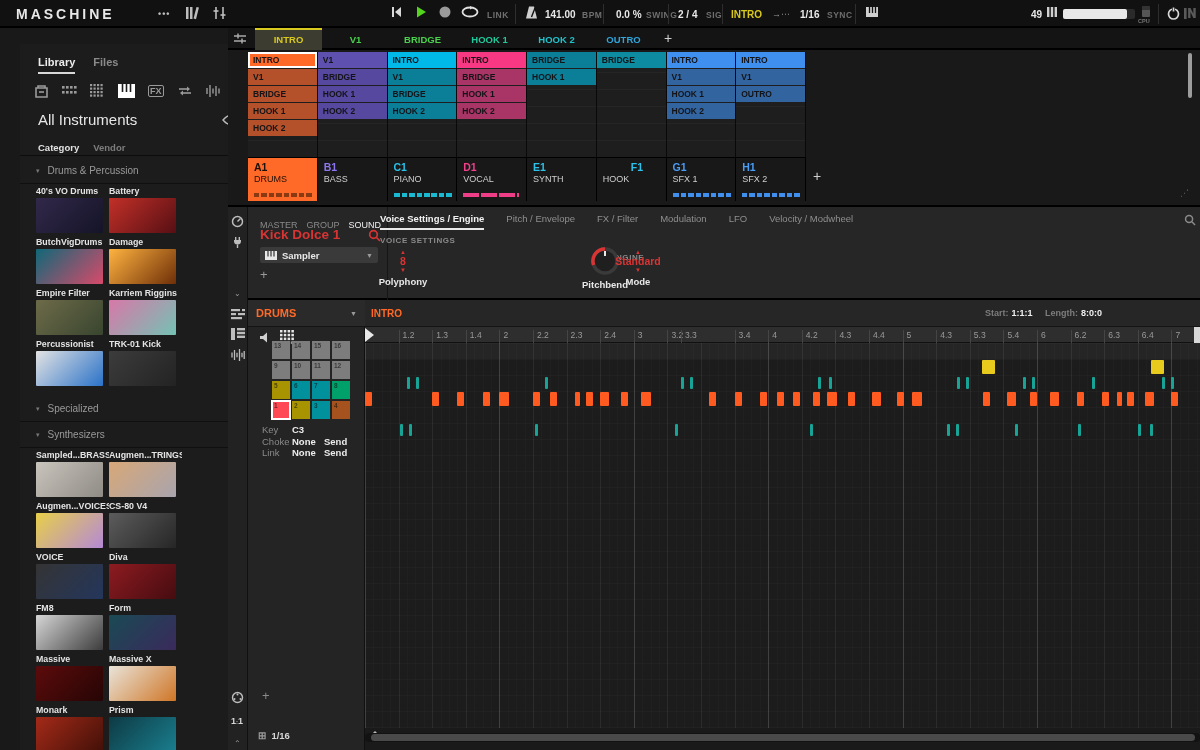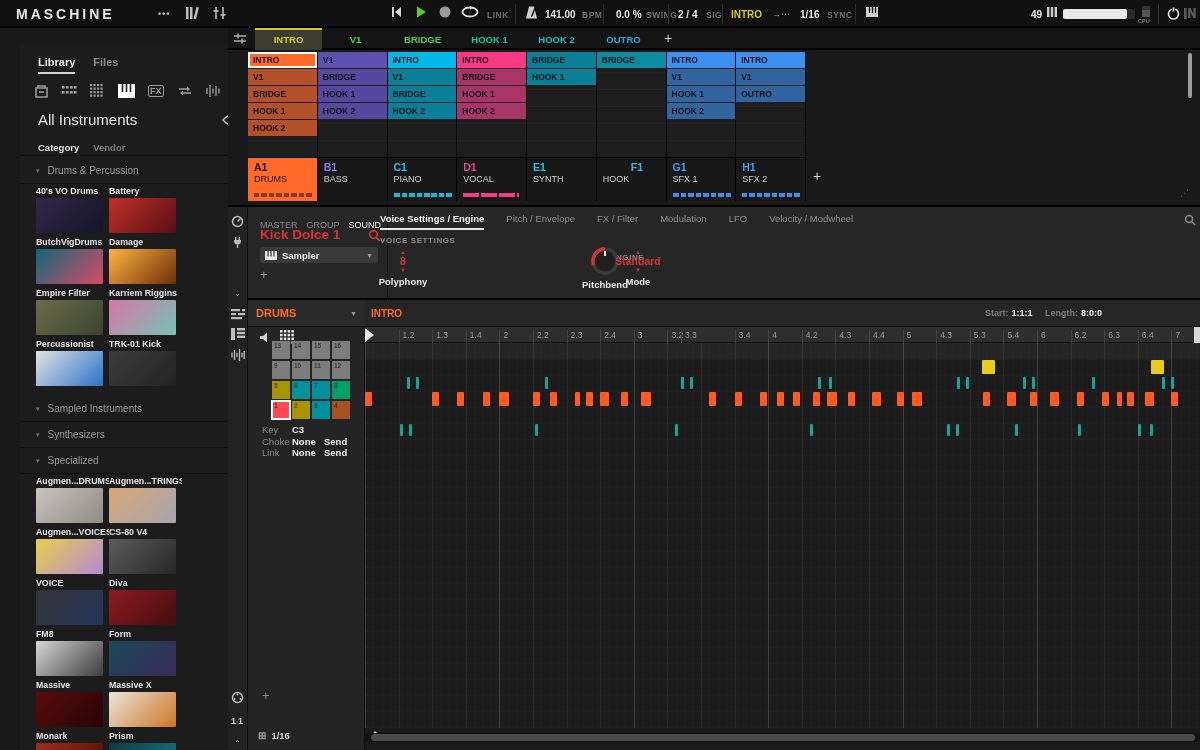--- a/index.html
+++ b/index.html
@@ -372,33 +372,29 @@
             <div class="nm">Percussionist</div>
             <div class="th" style="background: linear-gradient(135deg, rgb(227, 227, 227), rgb(42, 114, 200));"></div>
           </div>
           <div class="sb-item">
             <div class="nm">TRK-01 Kick</div>
             <div class="th" style="background: linear-gradient(135deg, rgb(60, 60, 60), rgb(35, 35, 35));"></div>
           </div>
         </div>
         <div class="sb-sec-h">
           <span class="car">▾</span>
-          <span>Sampled Instruments</span>
+          <span>Specialized</span>
         </div>
         <div class="sb-sec-h">
           <span class="car">▾</span>
           <span>Synthesizers</span>
         </div>
-        <div class="sb-sec-h">
-          <span class="car">▾</span>
-          <span>Specialized</span>
-        </div>
         <div class="sb-grid">
           <div class="sb-item">
-            <div class="nm">Augmen...DRUMS</div>
+            <div class="nm">Sampled...BRASS</div>
             <div class="th" style="background: linear-gradient(135deg, rgb(201, 197, 189), rgb(143, 139, 133));"></div>
           </div>
           <div class="sb-item">
             <div class="nm">Augmen...TRINGS</div>
             <div class="th" style="background: linear-gradient(135deg, rgb(216, 168, 120), rgb(168, 164, 174));"></div>
           </div>
           <div class="sb-item">
             <div class="nm">Augmen...VOICES</div>
             <div class="th" style="background: linear-gradient(135deg, rgb(232, 207, 73), rgb(180, 137, 214));"></div>
           </div>

